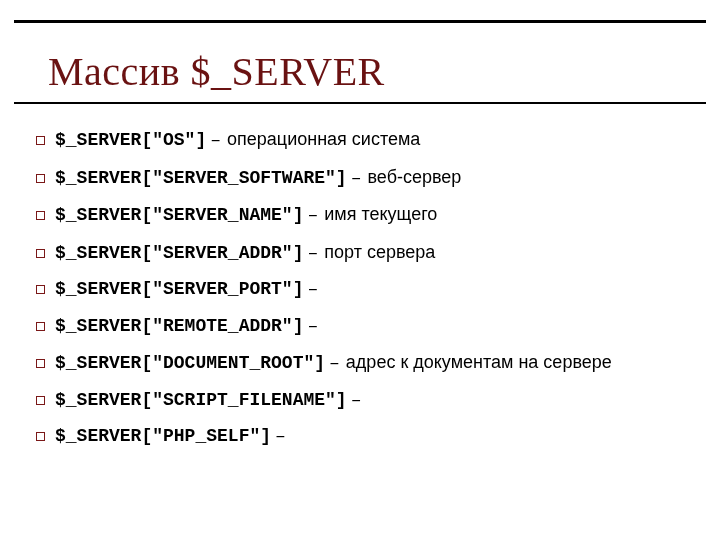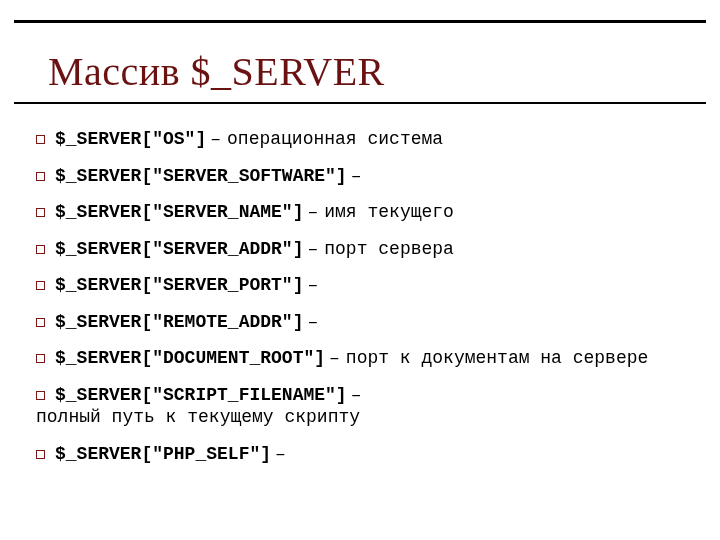--- a/index.html
+++ b/index.html
@@ -70,21 +70,21 @@
   .code {
     font-family: "Courier New", Courier, monospace;
     font-weight: bold;
     white-space: pre;
   }
   .sep {
     font-family: "Courier New", Courier, monospace;
     padding: 0 6px 0 4px;
   }
   .desc {
-    font-family: Liberation Mono, monospace;
+    font-family: Liberation Sans, sans-serif;
   }
 </style>
 </head>
 <body>
 
 <div class="slide">
   <div class="top-accent"></div>
 
   <div class="title">Массив $_SERVER</div>
   <div class="title-underline"></div>
@@ -93,20 +93,21 @@
     <div class="row">
       <span class="bullet"></span>
       <span class="code">$_SERVER["OS"]</span>
       <span class="sep"> – </span>
       <span class="desc">операционная система</span>
     </div>
     <div class="row">
       <span class="bullet"></span>
       <span class="code">$_SERVER["SERVER_SOFTWARE"]</span>
       <span class="sep"> – </span>
+      <span class="desc">веб-сервер</span>
     </div>
     <div class="row">
       <span class="bullet"></span>
       <span class="code">$_SERVER["SERVER_NAME"]</span>
       <span class="sep"> – </span>
       <span class="desc">имя текущего</span>
     </div>
     <div class="row">
       <span class="bullet"></span>
       <span class="code">$_SERVER["SERVER_ADDR"]</span>
@@ -120,27 +121,26 @@
     </div>
     <div class="row">
       <span class="bullet"></span>
       <span class="code">$_SERVER["REMOTE_ADDR"]</span>
       <span class="sep"> – </span>
     </div>
     <div class="row">
       <span class="bullet"></span>
       <span class="code">$_SERVER["DOCUMENT_ROOT"]</span>
       <span class="sep"> – </span>
-      <span class="desc">порт к документам на сервере</span>
+      <span class="desc">адрес к документам на сервере</span>
     </div>
     <div class="row">
       <span class="bullet"></span>
       <span class="code">$_SERVER["SCRIPT_FILENAME"]</span>
       <span class="sep"> – </span>
-      <span class="desc">полный путь к текущему скрипту</span>
     </div>
     <div class="row">
       <span class="bullet"></span>
       <span class="code">$_SERVER["PHP_SELF"]</span>
       <span class="sep"> – </span>
     </div>
   </div>
 </div>
 
 </body></html>

